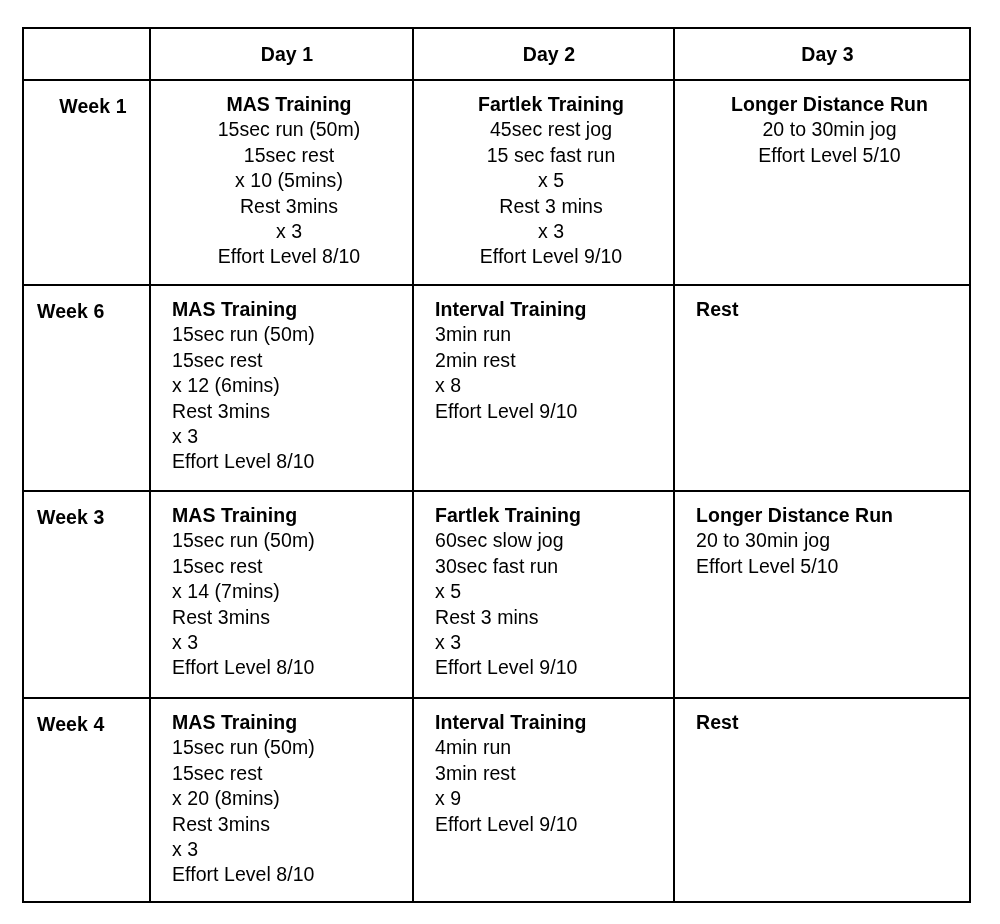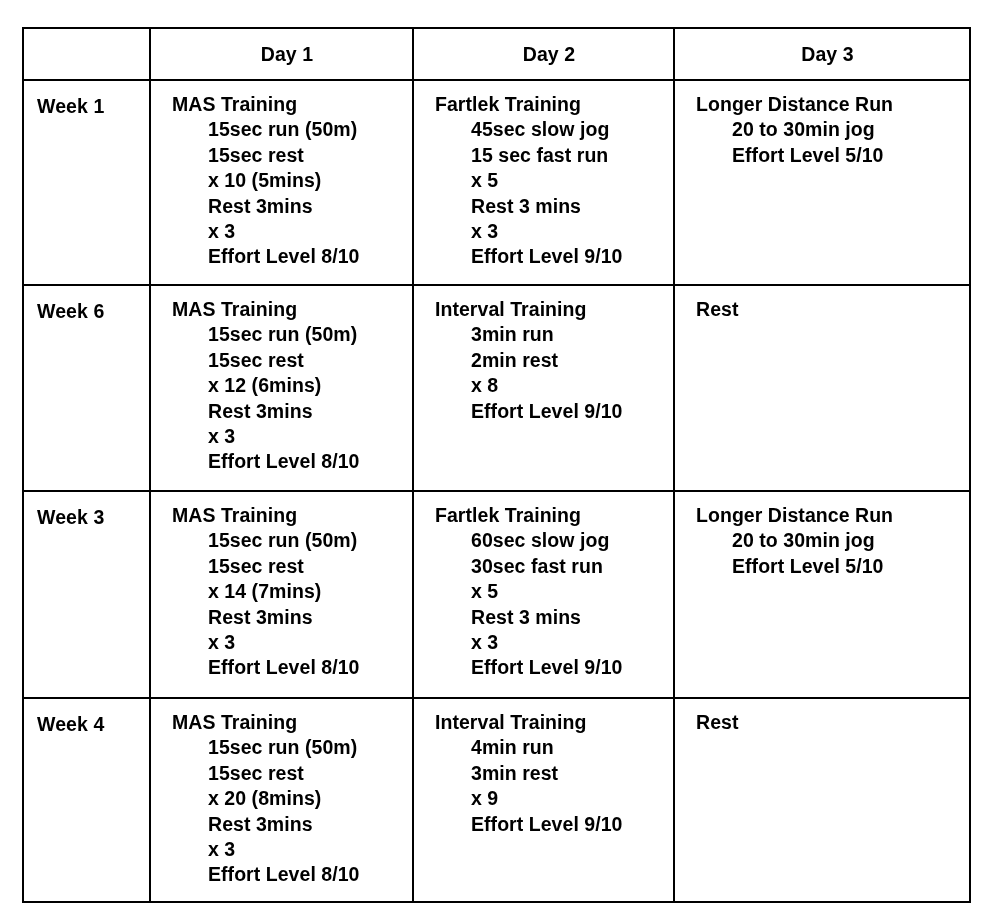--- a/index.html
+++ b/index.html
@@ -83,27 +83,26 @@
     letter-spacing: 0.05px;
   }
 
   .cell-title {
     font-weight: bold;
     display: block;
     white-space: nowrap;
   }
   .cell-line {
     display: block;
-    font-weight: bold;
+    font-weight: normal;
     white-space: nowrap;
-    margin-left: 36px;
-  }
-
-  
-  tr.week-row-0 td { height: 203px; }
+  }
+
+  
+  tr.week-row-0 td { height: 203px; text-align: center; }
   tr.week-row-1 td { height: 204px; }
   tr.week-row-2 td { height: 205px; }
   tr.week-row-3 td { height: 202px; }
 </style>
 </head>
 <body>
 
 <div id="page">
   <div class="table-wrap">
     <table class="schedule">
@@ -137,21 +136,21 @@
           </td>
           <td>
             <div class="cell-inner">
               <span class="cell-title">MAS Training</span>
               <span class="cell-lines"><span class="cell-line">15sec run (50m)</span><span class="cell-line">15sec rest</span><span class="cell-line">x 10 (5mins)</span><span class="cell-line">Rest 3mins</span><span class="cell-line">x 3</span><span class="cell-line">Effort Level 8/10</span></span>
             </div>
           </td>
           <td>
             <div class="cell-inner">
               <span class="cell-title">Fartlek Training</span>
-              <span class="cell-lines"><span class="cell-line">45sec slow jog</span><span class="cell-line">15 sec fast run</span><span class="cell-line">x 5</span><span class="cell-line">Rest 3 mins</span><span class="cell-line">x 3</span><span class="cell-line">Effort Level 9/10</span></span>
+              <span class="cell-lines"><span class="cell-line">45sec rest jog</span><span class="cell-line">15 sec fast run</span><span class="cell-line">x 5</span><span class="cell-line">Rest 3 mins</span><span class="cell-line">x 3</span><span class="cell-line">Effort Level 9/10</span></span>
             </div>
           </td>
           <td>
             <div class="cell-inner">
               <span class="cell-title">Longer Distance Run</span>
               <span class="cell-lines"><span class="cell-line">20 to 30min jog</span><span class="cell-line">Effort Level 5/10</span></span>
             </div>
           </td>
         </tr>
 

